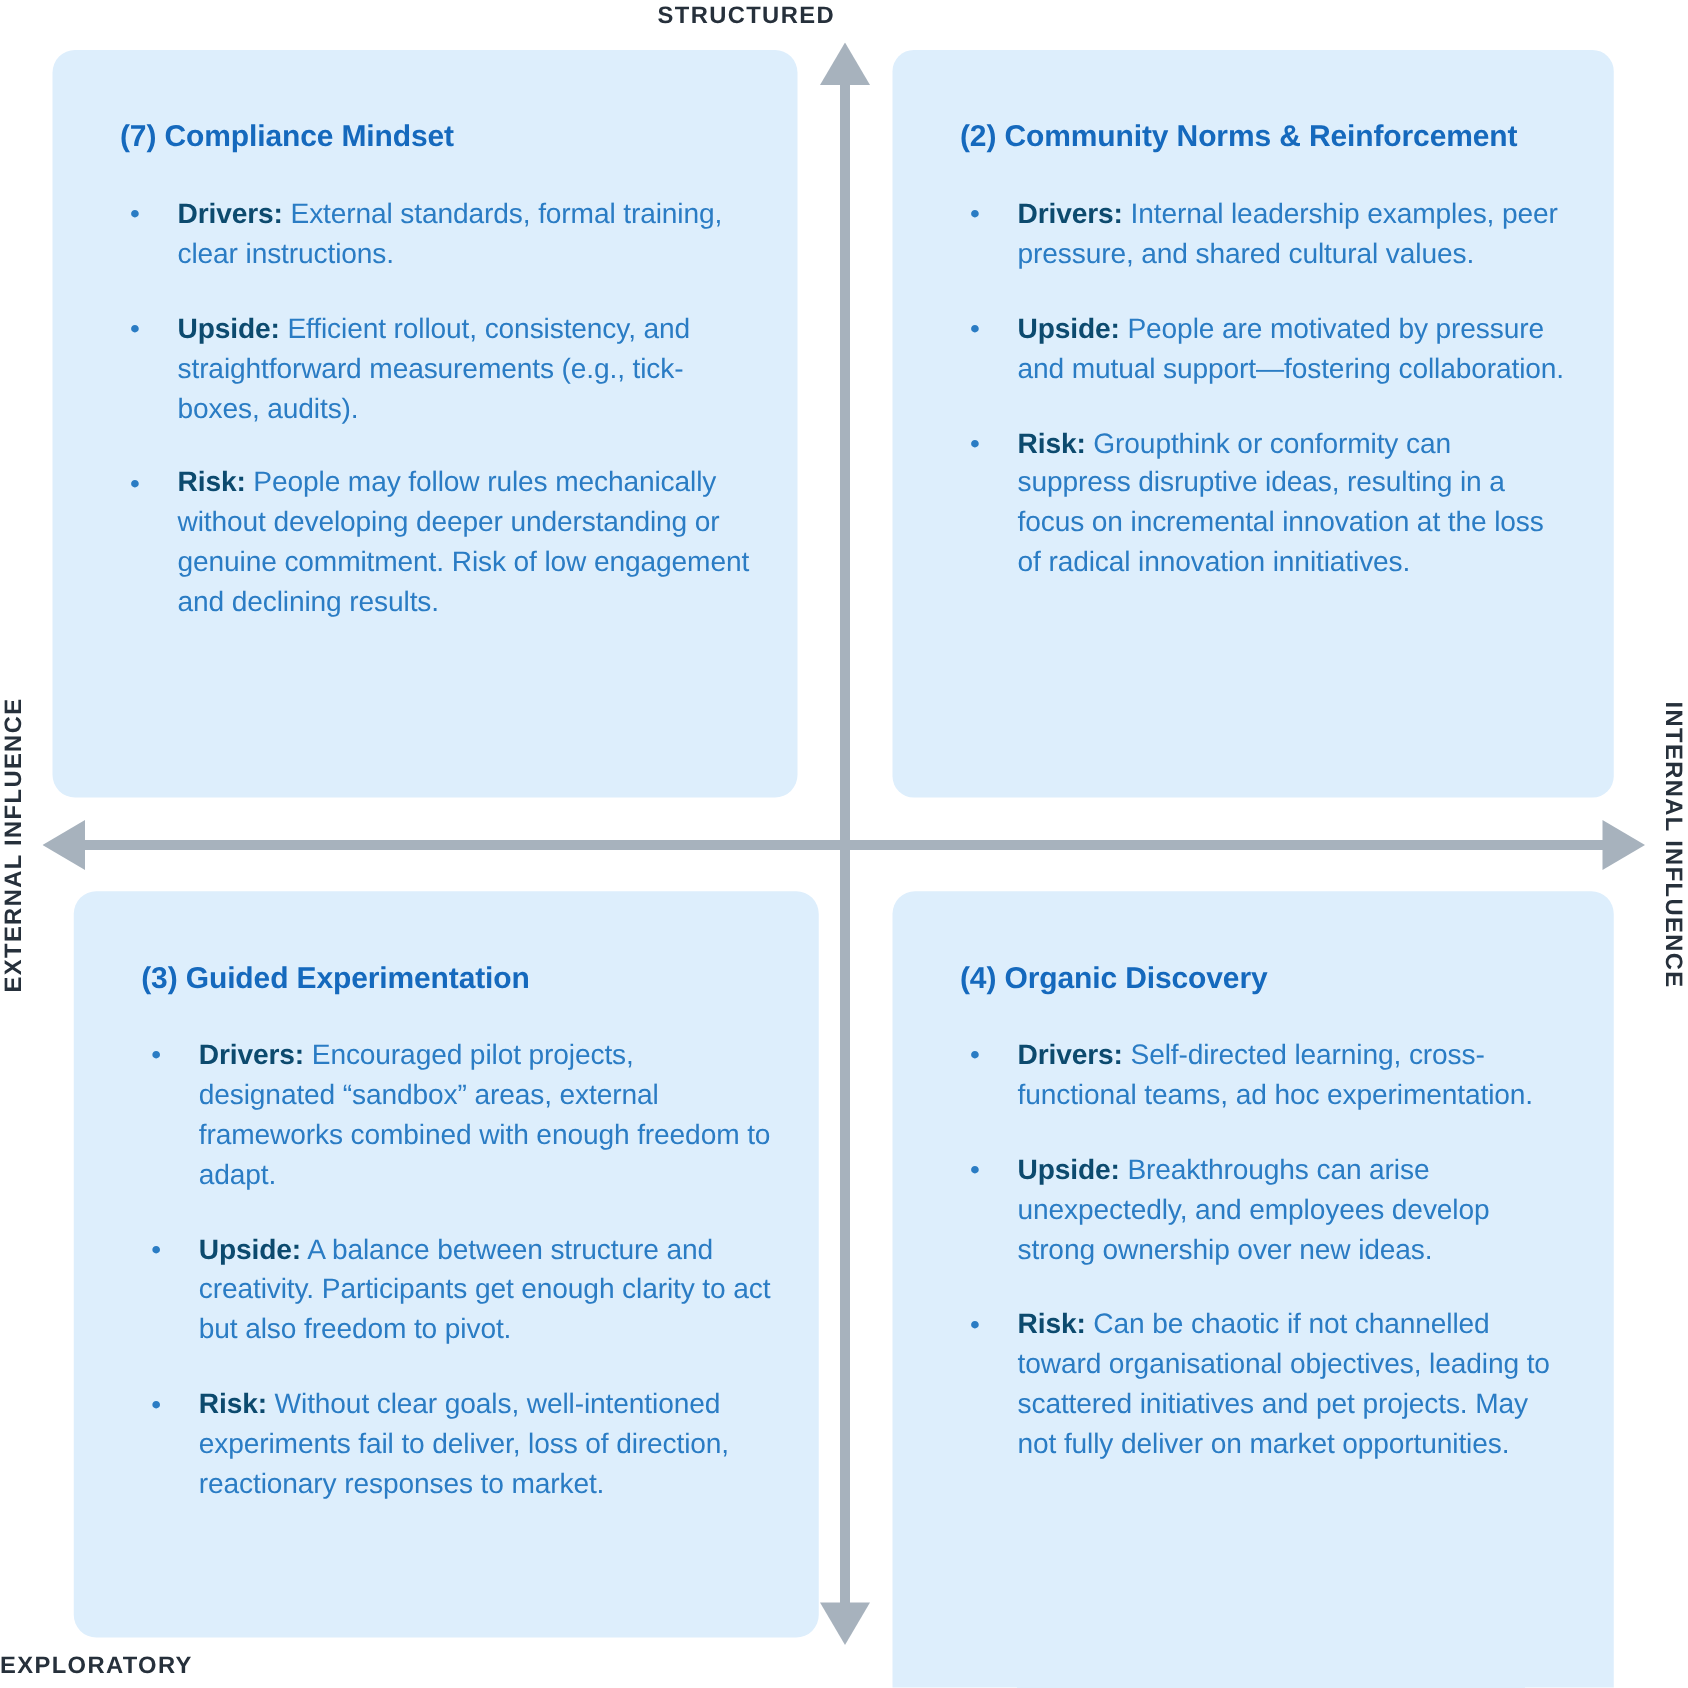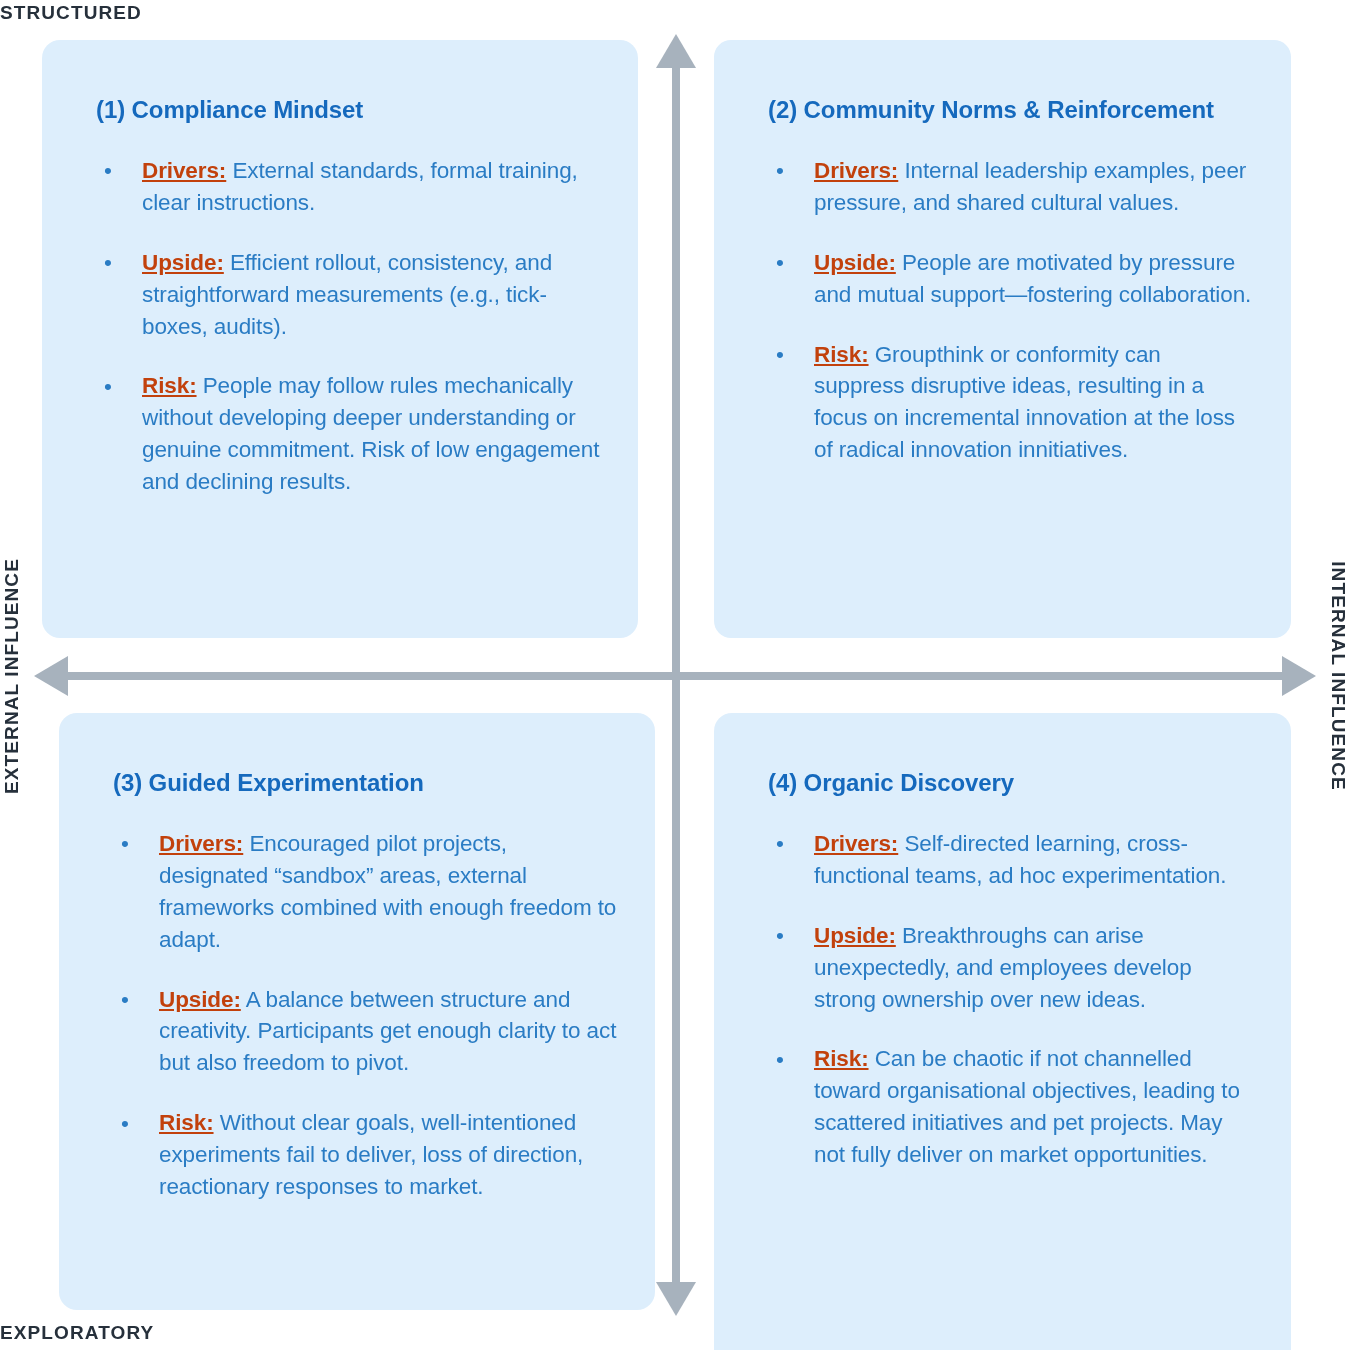--- a/index.html
+++ b/index.html
@@ -25,22 +25,23 @@
     color: #26303b;
     font-weight: 700;
     font-size: 19px;
     letter-spacing: 1.1px;
     font-family: "Liberation Sans", sans-serif;
     white-space: nowrap;
   }
 
   #label-structured {
     top: 2px;
-    left: 0;
+    left: 11px;
     width: 1172px;
+    text-align: center;
   }
 
   #label-exploratory {
     bottom: 6px;
     left: 0;
     width: 1350px;
   }
 
   #label-external {
     left: -118px;
@@ -113,22 +114,21 @@
     position: absolute;
     left: 8px;
     top: 0.02em;
     color: #2a7cc4;
     font-size: 22.5px;
     line-height: 1.42;
   }
 
   .bullet-label {
     font-weight: 700;
-    color: #c2410c;
-    text-decoration: underline;
+    color: #0c4a6e;
   }
 
   .bullet-text { color: #2a7cc4; }
 </style>
 </head>
 <body>
 
 <div id="canvas">
 
   <div class="axis-label" id="label-structured">STRUCTURED</div>
@@ -145,21 +145,21 @@
     <polygon points="21,1282 41,1248 1,1248" fill="#a7b2bd"></polygon>
   </svg>
 
   <svg class="axis-svg" id="h-axis" viewBox="0 0 1282 42">
     <rect x="26" y="17" width="1230" height="8" fill="#a7b2bd"></rect>
     <polygon points="0,21 34,41 34,1" fill="#a7b2bd"></polygon>
     <polygon points="1282,21 1248,41 1248,1" fill="#a7b2bd"></polygon>
   </svg>
 
   <div class="card" id="card-q1">
-    <div class="card-title">(1) Compliance Mindset</div>
+    <div class="card-title">(7) Compliance Mindset</div>
     <ul class="bullet-list">
       <li class="bullet-item">
         <span class="bullet-dot">•</span>
         <span class="bullet-label">Drivers:</span><span class="bullet-text"> External standards, formal training, clear instructions.</span>
       </li>
       <li class="bullet-item">
         <span class="bullet-dot">•</span>
         <span class="bullet-label">Upside:</span><span class="bullet-text"> Efficient rollout, consistency, and straightforward measurements (e.g., tick-boxes, audits).</span>
       </li>
       <li class="bullet-item">

